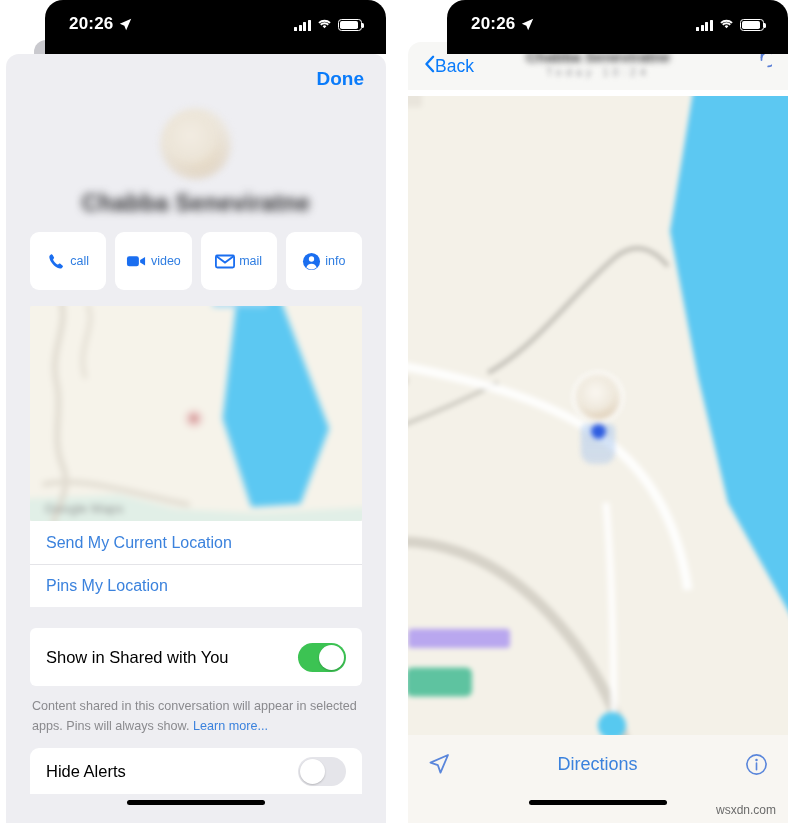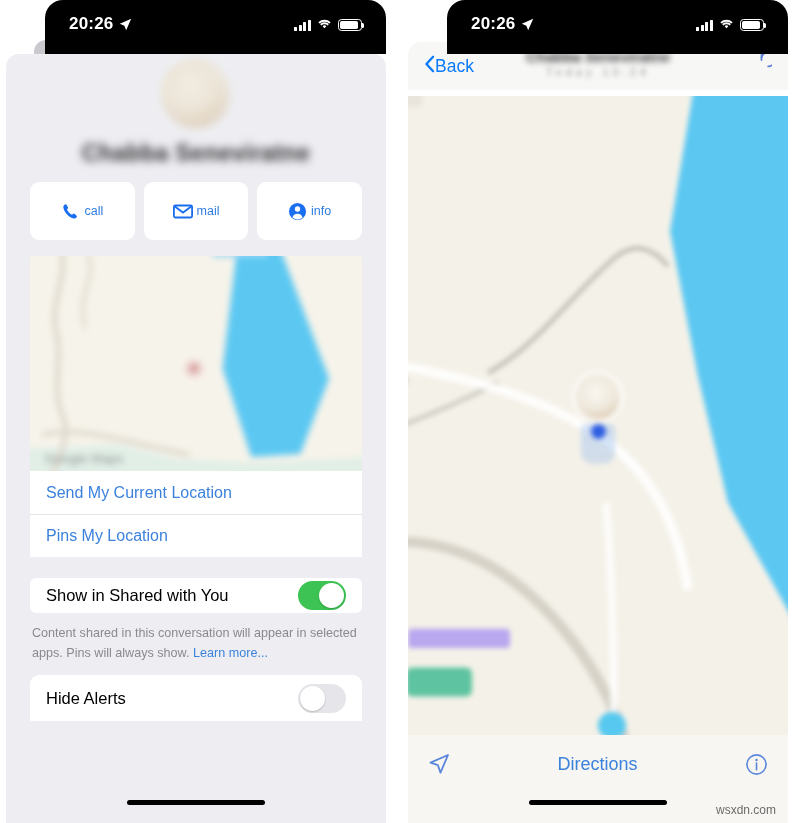--- a/index.html
+++ b/index.html
@@ -192,21 +192,21 @@
     cursor: pointer;
   }
   .list-row + .list-row { border-top: 1px solid #e4e4e8; }
 
   .gap { height: 21px; }
 
   .toggle-card {
     margin: 0 24px;
     background: #ffffff;
     border-radius: 6px;
-    height: 35px;
+    height: 58px;
     display: flex;
     align-items: center;
     justify-content: space-between;
     padding: 0 16px;
   }
   .toggle-label { font-size: 16.5px; color: #000; }
 
   .switch {
     width: 48px; height: 29px;
     border-radius: 15px;
@@ -397,34 +397,46 @@
             <span></span>
           </span>
       </div>
     </div>
 
     <div class="sheet-stack">
       <div class="sheet-behind"></div>
 
       <div class="sheet">
 
+        <div class="sheet-top">
+          <span class="done-btn">Done</span>
+        </div>
 
         <div class="contact-block">
           <div class="avatar"></div>
           <div class="contact-name">Chabba Seneviratne</div>
         </div>
 
         <div class="action-row">
           <div class="action-btn">
             <span class="glyph">
               <svg viewBox="0 0 20 20" width="19" height="19">
                   <path d="M4.3 2.5c-.7.2-1.6 1.2-1.8 2-.3 1.3.5 3.9 1.9 6.1 1.6 2.6 4.2 5 6.5 6.1 1.9.9 3.6 1 4.5.3.6-.4 1.4-1.6 1.4-2.1 0-.3-.3-.7-1.6-1.6-1.6-1.2-1.9-1.3-2.5-.8-1 .9-1.2.9-2.2.3-1.3-.8-3-2.6-3.7-3.9-.5-1-.5-1.2.3-2 .6-.6.6-.8-.4-2.4C5.8 2.9 5.3 2.3 4.3 2.5z" fill="#1a6ef0"></path>
                 </svg>
             </span>
             <span class="lbl">call</span>
+          </div>
+          <div class="action-btn">
+            <span class="glyph">
+              <svg viewBox="0 0 22 16" width="21" height="16">
+                  <rect x="1" y="3" width="12.5" height="10.5" rx="2.4" fill="#1a6ef0"></rect>
+                  <path d="M14.8 7l5.2-3.2v9L14.8 9.6z" fill="#1a6ef0"></path>
+                </svg>
+            </span>
+            <span class="lbl">video</span>
           </div>
           <div class="action-btn">
             <span class="glyph">
               <svg viewBox="0 0 22 16" width="20" height="15">
                   <rect x="1" y="1.4" width="20" height="13.2" rx="1.6" fill="none" stroke="#1a6ef0" stroke-width="2"></rect>
                   <path d="M1.6 2.2L11 9.2l9.4-7" fill="none" stroke="#1a6ef0" stroke-width="2"></path>
                 </svg>
             </span>
             <span class="lbl">mail</span>
           </div>

